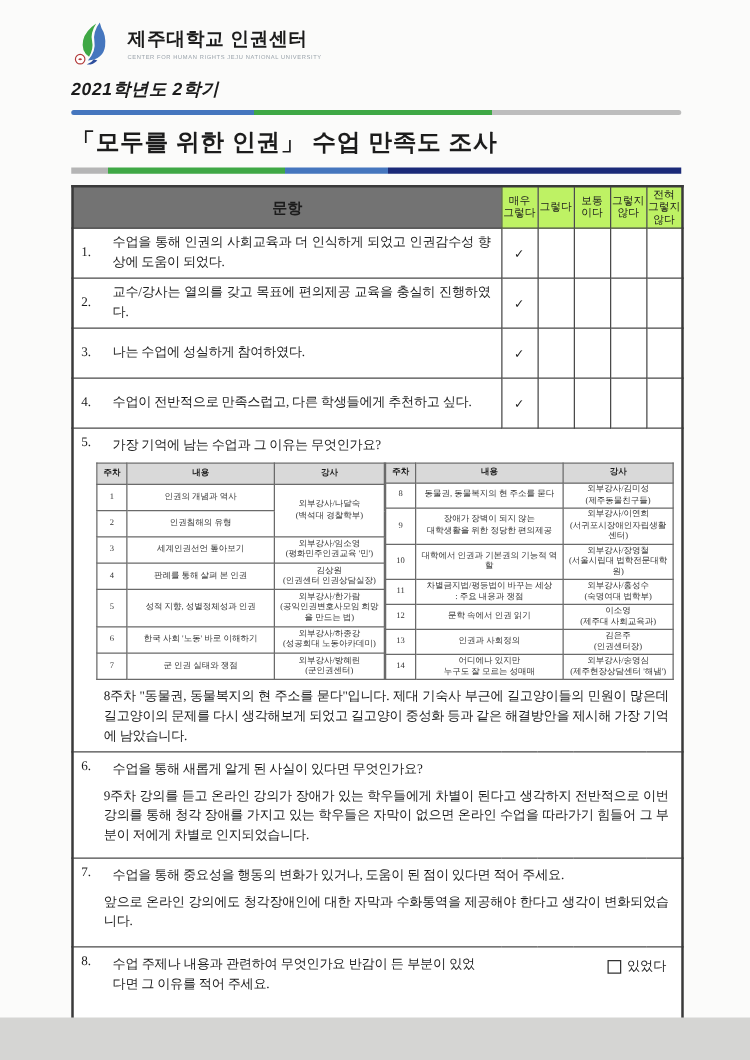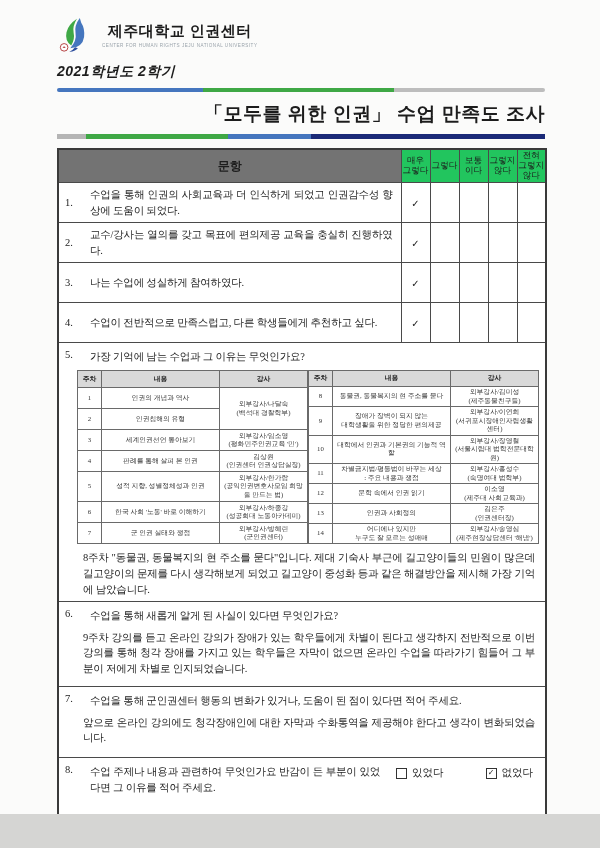--- a/index.html
+++ b/index.html
@@ -6,38 +6,38 @@
   body{
     width:600px;height:848px;position:relative;background:#fbfbfa;
     font-family:"Liberation Serif","DejaVu Serif",serif;color:#1c1c1c;
     overflow:hidden;
   }
   .page{position:relative;padding:16px 55px 0 57px;}
 
   
   .org{display:flex;align-items:center;gap:7px;}
   .logo{width:38px;height:38px;flex:0 0 auto;}
-  .org-names{display:flex;flex-direction:column;align-items:center;}
+  .org-names{display:flex;flex-direction:column;}
   .org-kr{font-family:"Liberation Sans",sans-serif;font-weight:bold;font-size:15px;letter-spacing:.5px;}
   .org-en{font-family:"Liberation Sans",sans-serif;font-size:4.6px;color:#9aa3ab;letter-spacing:.5px;margin-top:2px;}
   .semester{font-family:"Liberation Sans",sans-serif;font-weight:bold;font-size:14px;margin-top:9px;letter-spacing:.5px;font-style:italic;}
   .bar1{height:4px;margin-top:7px;border-radius:2px;
     background:linear-gradient(to right,#4576be 0 30%,#3fa845 30% 69%,#bdbdbd 69% 100%);}
   .doc-title{font-family:"Liberation Sans",sans-serif;font-weight:bold;font-size:19px;
-    text-align:right;margin:9px 0 7px;letter-spacing:.5px;}
+    text-align:left;margin:9px 0 7px;letter-spacing:.5px;}
   .bar2{height:5px;background:linear-gradient(to right,#b5b5b5 0 6%,#3fa845 6% 35%,#4576be 35% 52%,#1b2a78 52% 100%);}
 
   
   table.survey{border-collapse:collapse;width:488px;margin-top:9px;table-layout:fixed;background:#fff;}
   table.survey th,table.survey td{border:1px solid #4a4a4a;}
   table.survey{border:2px solid #3a3a3a;}
   col.c-q{width:343px;}
   col.c-r{width:29px;}
   th.qhead{background:#737373;font-size:12px;font-weight:bold;height:30px;}
-  th.rhead{background:#22c55e;font-size:8.6px;font-weight:normal;line-height:1.15;
+  th.rhead{background:#bef264;font-size:8.6px;font-weight:normal;line-height:1.15;
     white-space:pre-line;text-align:center;vertical-align:middle;padding:1px 0;}
   tr.likert td{height:33px;vertical-align:middle;}
   td.qcell{padding:3px 8px 3px 6px;}
   .qflex{display:flex;align-items:center;gap:7px;}
   .qflex.top{align-items:flex-start;}
   .qnum{min-width:18px;font-size:10.5px;flex:0 0 auto;}
   .qtext{font-size:10.5px;line-height:1.45;letter-spacing:-0.2px;text-align:justify;}
   td.rcell{text-align:center;vertical-align:middle;font-size:11px;}
   .check{font-family:"DejaVu Sans",sans-serif;font-size:10px;color:#222;}
 
@@ -50,21 +50,21 @@
   table.wt{border-collapse:collapse;width:230px;table-layout:fixed;}
   table.wt th,table.wt td{border:1px solid #6a6a6a;font-size:6.8px;line-height:1.25;
     text-align:center;vertical-align:middle;padding:1px 2px;white-space:pre-line;}
   table.wt th{background:#d9d9d9;font-weight:bold;height:13px;}
   table.wt td{height:17px;color:#333;}
   col.w-week{width:24px;} col.w-topic{width:118px;} col.w-inst{width:88px;}
 
   
   .q8row{display:flex;align-items:flex-start;}
   .q8row .qtext{max-width:290px;}
-  .options{display:flex;gap:42px;margin-left:auto;margin-right:2px;margin-top:2px;}
+  .options{display:flex;gap:42px;margin-left:auto;margin-right:2px;margin-top:2px;flex-direction:column;}
   .opt{display:flex;align-items:center;gap:5px;font-size:10.5px;}
   .cb{display:inline-flex;align-items:center;justify-content:center;width:9px;height:9px;
     border:1px solid #333;font-size:8px;line-height:1;font-family:"DejaVu Sans",sans-serif;}
 
   .spacer-sm{height:26px;}
   .scan-bottom{position:absolute;left:0;right:0;bottom:0;height:34px;background:#d5d5d3;}
 </style>
 </head>
 <body>
 
@@ -300,21 +300,21 @@
             <span class="qtext">수업을 통해 새롭게 알게 된 사실이 있다면 무엇인가요?</span>
           </div>
           <div class="answer">9주차 강의를 듣고 온라인 강의가 장애가 있는 학우들에게 차별이 된다고 생각하지 전반적으로 이번 강의를 통해 청각 장애를 가지고 있는 학우들은 자막이 없으면 온라인 수업을 따라가기 힘들어 그 부분이 저에게 차별로 인지되었습니다.</div>
         </td>
       </tr>
 
       <tr>
         <td class="block" colspan="6" style="height:60px;">
           <div class="qflex top">
             <span class="qnum">7.</span>
-            <span class="qtext">수업을 통해 군인권센터 행동의 변화가 있거나, 도움이 된 점이 있다면 적어 주세요.</span>
+            <span class="qtext">수업을 통해 중요성을 행동의 변화가 있거나, 도움이 된 점이 있다면 적어 주세요.</span>
           </div>
           <div class="answer">앞으로 온라인 강의에도 청각장애인에 대한 자막과 수화통역을 제공해야 한다고 생각이 변화되었습니다.</div>
         </td>
       </tr>
 
       <tr>
         <td class="block" colspan="6" style="height:46px;">
           <div class="q8row">
             <div class="qflex top">
               <span class="qnum">8.</span>

